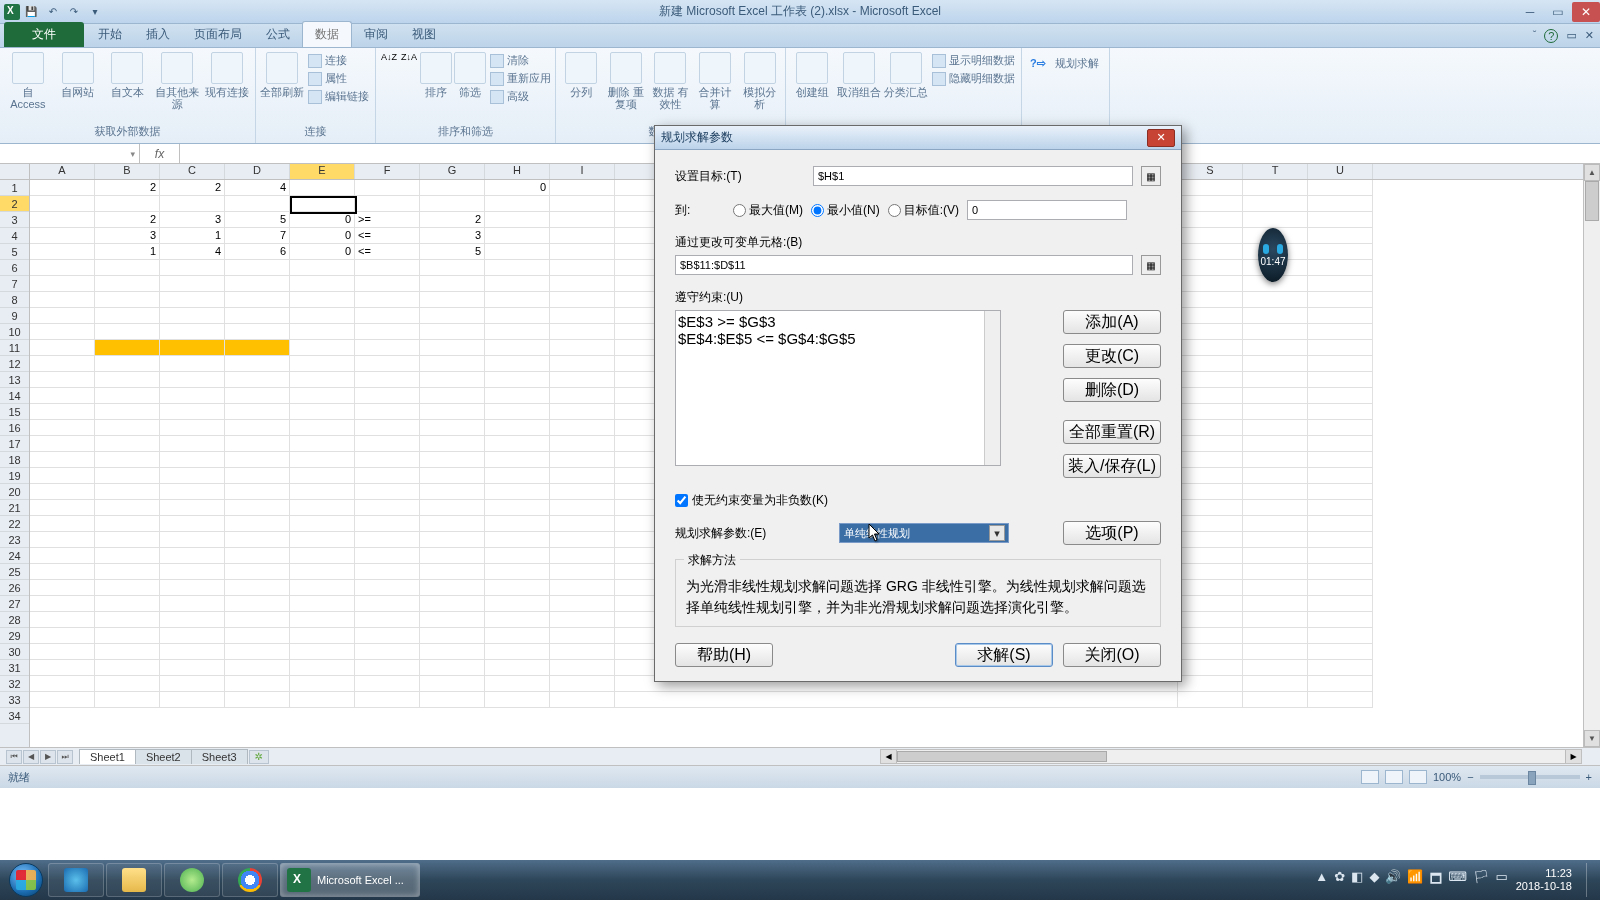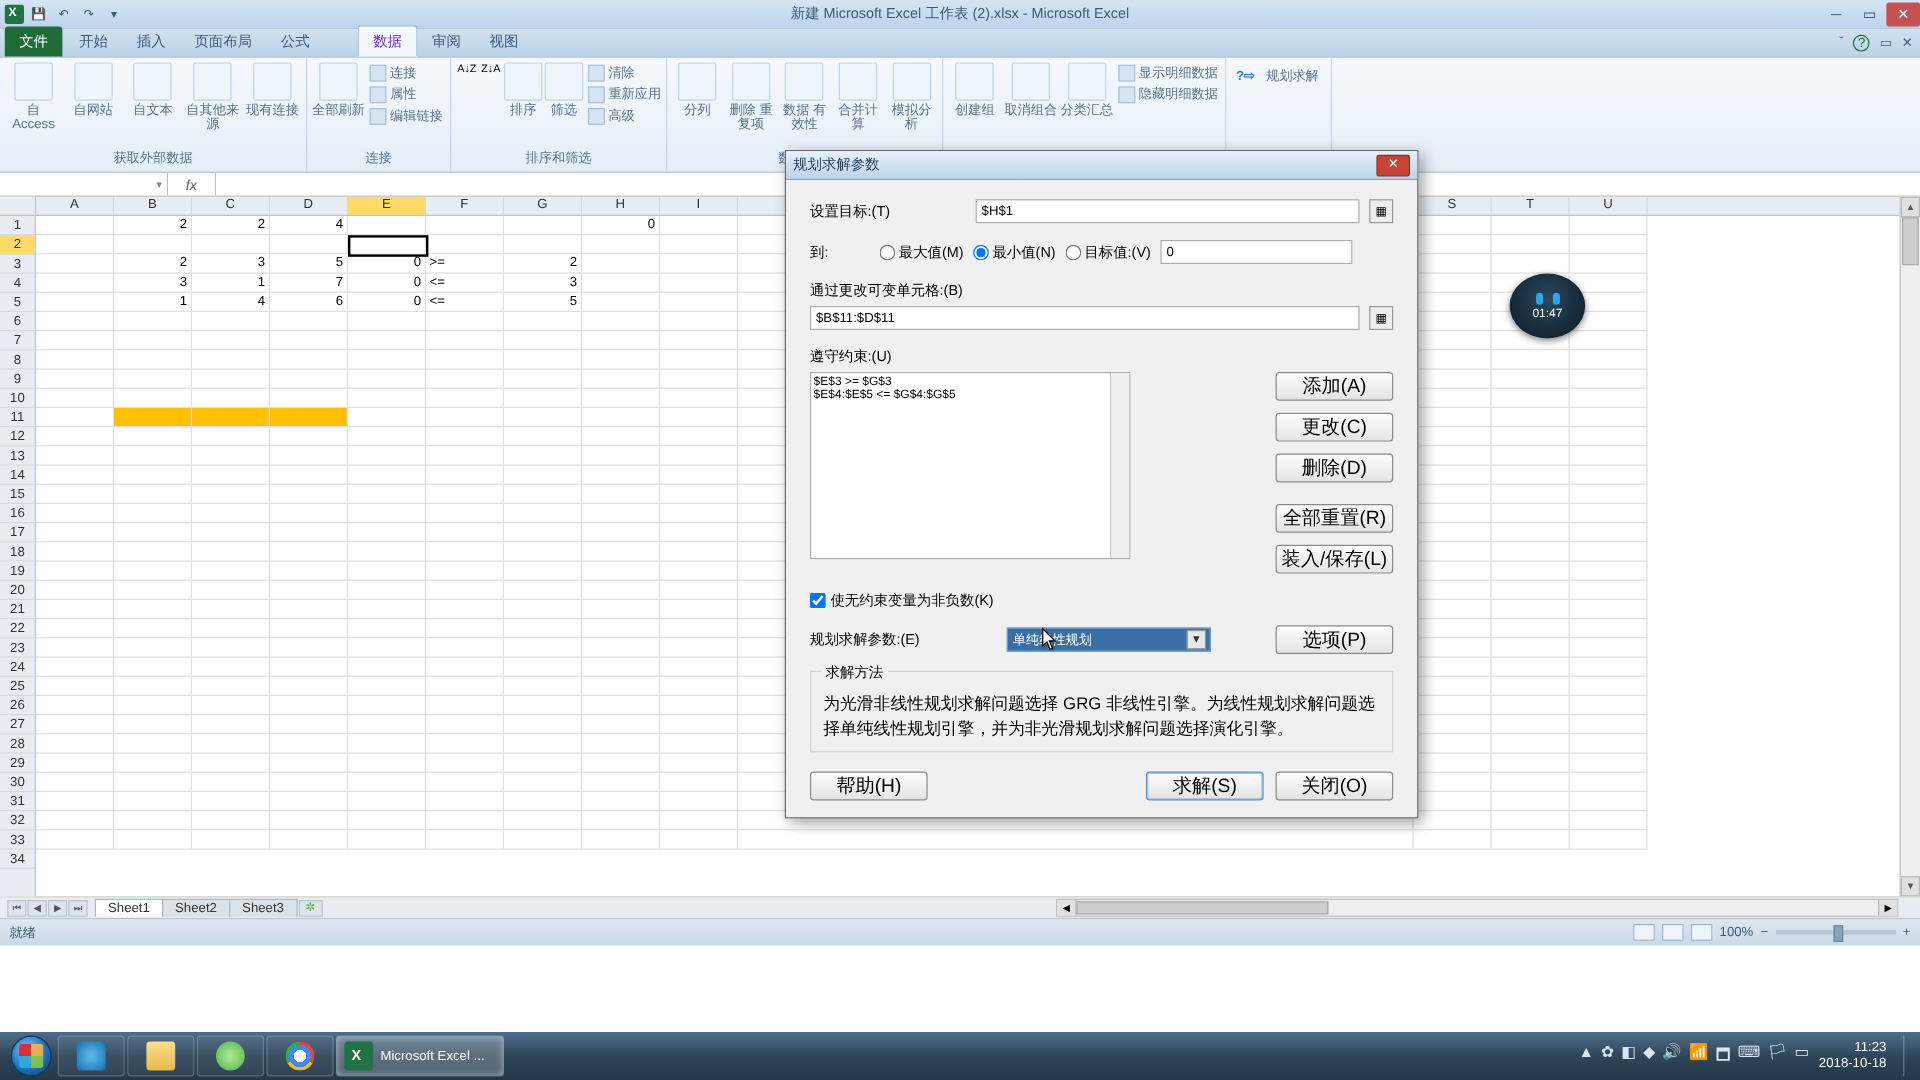--- a/index.html
+++ b/index.html
@@ -11,23 +11,23 @@
 .tb-icon {width:16px;height:16px;background:#217346;border-radius:2px;position:relative;}
 .tb-icon::after{content:"X";color:#fff;font-size:10px;font-weight:bold;position:absolute;left:3px;top:1px;}
 .qat-btn{width:18px;height:18px;display:flex;align-items:center;justify-content:center;color:#3b5b7a;font-size:10px;}
 .tb-title{position:absolute;left:50%;transform:translateX(-50%);color:#3b5b7a;font-size:12px;}
 .tb-right{margin-left:auto;display:flex;}
 .tb-right div{width:28px;height:20px;display:flex;align-items:center;justify-content:center;color:#3b5b7a;font-size:12px;}
 .tb-close{background:#c75050;color:#fff!important;border-radius:2px;}
 
 
 .tabs{height:24px;background:linear-gradient(#d0e1f0,#bcd3e9);display:flex;align-items:flex-end;padding-left:4px;border-bottom:1px solid #9db6cf;position:relative;}
-.file-tab{background:#1f6b3a;color:#fff;padding:4px 12px;border-radius:3px 3px 0 0;margin-right:2px;}
+.file-tab{background:#1f6b3a;color:#fff;padding:4px 28px;border-radius:3px 3px 0 0;margin-right:2px;}
 .tab{padding:4px 12px;color:#3b5b7a;}
-.tab.active{background:#f5f9fd;border:1px solid #9db6cf;border-bottom:none;border-radius:3px 3px 0 0;color:#6d28d9;margin-left:28px;}
+.tab.active{background:#f5f9fd;border:1px solid #9db6cf;border-bottom:none;border-radius:3px 3px 0 0;color:#737373;}
 .tabs-right{position:absolute;right:6px;bottom:4px;display:flex;gap:8px;color:#3b5b7a;}
 .tabs-right span{font-size:11px;}
 
 
 .ribbon{height:96px;background:linear-gradient(#f5f9fd,#e5eef7);border-bottom:1px solid #9db6cf;display:flex;}
 .rgroup{border-right:1px solid #c5d6e6;display:flex;flex-direction:column;height:100%;padding:2px;}
 .rgroup-body{flex:1;display:flex;align-items:flex-start;gap:2px;padding:2px;}
 .rgroup-label{text-align:center;color:#5a7490;font-size:11px;padding-bottom:2px;}
 .rbtn-large{width:50px;display:flex;flex-direction:column;align-items:center;gap:2px;color:#5a7490;}
 .rbtn-large .ricon{width:32px;height:32px;border:1px solid #c2d4e4;background:#eef5fb;border-radius:2px;position:relative;}
@@ -84,39 +84,39 @@
 .dialog{position:absolute;left:654px;top:125px;width:528px;background:#f0f0f0;border:1px solid #6a6a6a;box-shadow:4px 4px 12px rgba(0,0,0,.4);}
 .dlg-title{height:24px;background:linear-gradient(#e9f1fa,#bcd3ea);display:flex;align-items:center;padding:0 6px;color:#1a3c5e;font-size:12px;border-bottom:1px solid #8aa6c2;}
 .dlg-close{margin-left:auto;width:28px;height:18px;background:#c74434;border:1px solid #8a2e24;border-radius:2px;color:#fff;text-align:center;line-height:15px;font-size:11px;}
 .dlg-body{padding:16px 20px 14px;}
 .dlg-row{display:flex;align-items:center;margin-bottom:14px;gap:8px;}
 .dlg-label{width:130px;color:#000;font-size:12px;}
 .dlg-input{flex:1;height:20px;border:1px solid #abadb3;background:#fff;padding:0 4px;font-size:11px;}
 .range-btn{width:20px;height:20px;border:1px solid #999;background:#eee;font-size:10px;display:flex;align-items:center;justify-content:center;}
 .radio{display:flex;align-items:center;gap:3px;font-size:12px;color:#000;}
 .radio input{margin:0;}
-.dlg-list{width:267px;height:156px;border:1px solid #abadb3;background:#fff;font-size:10px;padding:2px;color:#000;position:relative;}
+.dlg-list{width:326px;height:156px;border:1px solid #abadb3;background:#fff;font-size:15px;padding:2px;color:#000;position:relative;}
 .dlg-list-scroll{position:absolute;right:0;top:0;bottom:0;width:16px;background:#efefef;border-left:1px solid #ccc;}
 .dlg-btns{display:flex;flex-direction:column;gap:10px;margin-left:auto;}
 .dlg-btn{width:98px;height:24px;border:1px solid #8a8a8a;background:linear-gradient(#fdfdfd,#e4e4e4);font-size:16px;color:#000;border-radius:3px;}
 .dlg-btn:focus,.dlg-btn.primary{border:1px solid #5a8cc8;box-shadow:0 0 0 1px #a8c8ea inset;}
 .dlg-select{width:170px;height:20px;border:1px solid #7a9ac8;background:#3a6ea5;color:#fff;font-size:11px;padding:0 4px;display:flex;align-items:center;position:relative;}
 .dlg-select::after{content:"▾";position:absolute;right:3px;background:#e8e8e8;color:#333;width:14px;text-align:center;border:1px solid #999;top:1px;bottom:1px;line-height:15px;}
 .group-frame{border:1px solid #d0d0d0;padding:16px 10px 8px;position:relative;margin-top:6px;}
 .group-frame .gtitle{position:absolute;top:-8px;left:8px;background:#f0f0f0;padding:0 4px;font-size:12px;}
 .chk{display:flex;align-items:center;gap:4px;font-size:12px;margin-top:6px;}
 .dlg-footer{display:flex;gap:10px;margin-top:16px;}
 .dlg-footer .spacer{flex:1;}
 
 
 .cursor{position:absolute;left:868px;top:523px;width:14px;height:20px;pointer-events:none;}
 .cursor svg{width:14px;height:20px;filter:drop-shadow(1px 1px 1px rgba(0,0,0,.4));}
 
 
-.recorder{position:absolute;left:1258px;top:228px;width:63px;height:54px;border-radius:50%;background:radial-gradient(circle at 50% 40%,#2a4860,#0a1822);box-shadow:0 2px 6px rgba(0,0,0,.5);display:flex;flex-direction:column;align-items:center;justify-content:center;}
+.recorder{position:absolute;left:1258px;top:228px;width:30px;height:54px;border-radius:50%;background:radial-gradient(circle at 50% 40%,#2a4860,#0a1822);box-shadow:0 2px 6px rgba(0,0,0,.5);display:flex;flex-direction:column;align-items:center;justify-content:center;}
 .recorder .eyes{display:flex;gap:8px;margin-bottom:2px;}
 .recorder .eye{width:6px;height:10px;background:#2aa8e0;border-radius:3px;}
 .recorder .time{color:#fff;font-size:10px;}
 
 
 .taskbar{position:absolute;bottom:0;left:0;right:0;height:40px;background:linear-gradient(#4f6d8a,#2e4659 50%,#233749);display:flex;align-items:center;padding:0 6px;}
 .start{width:40px;height:40px;display:flex;align-items:center;justify-content:center;}
 .orb{width:34px;height:34px;border-radius:50%;background:radial-gradient(circle at 40% 35%,#7fc4ff,#1a6bb0 60%,#0a3a60);border:1px solid #0a3a60;position:relative;}
 .orb::after{content:"";position:absolute;inset:6px;background:conic-gradient(#f8b24a 0 90deg,#8cc63f 90deg 180deg,#29abe2 180deg 270deg,#ed1c24 270deg 360deg);border-radius:2px;opacity:.9;}
 .task{width:56px;height:34px;margin-left:2px;border:1px solid rgba(255,255,255,.2);border-radius:3px;display:flex;align-items:center;justify-content:center;background:rgba(255,255,255,.06);}

